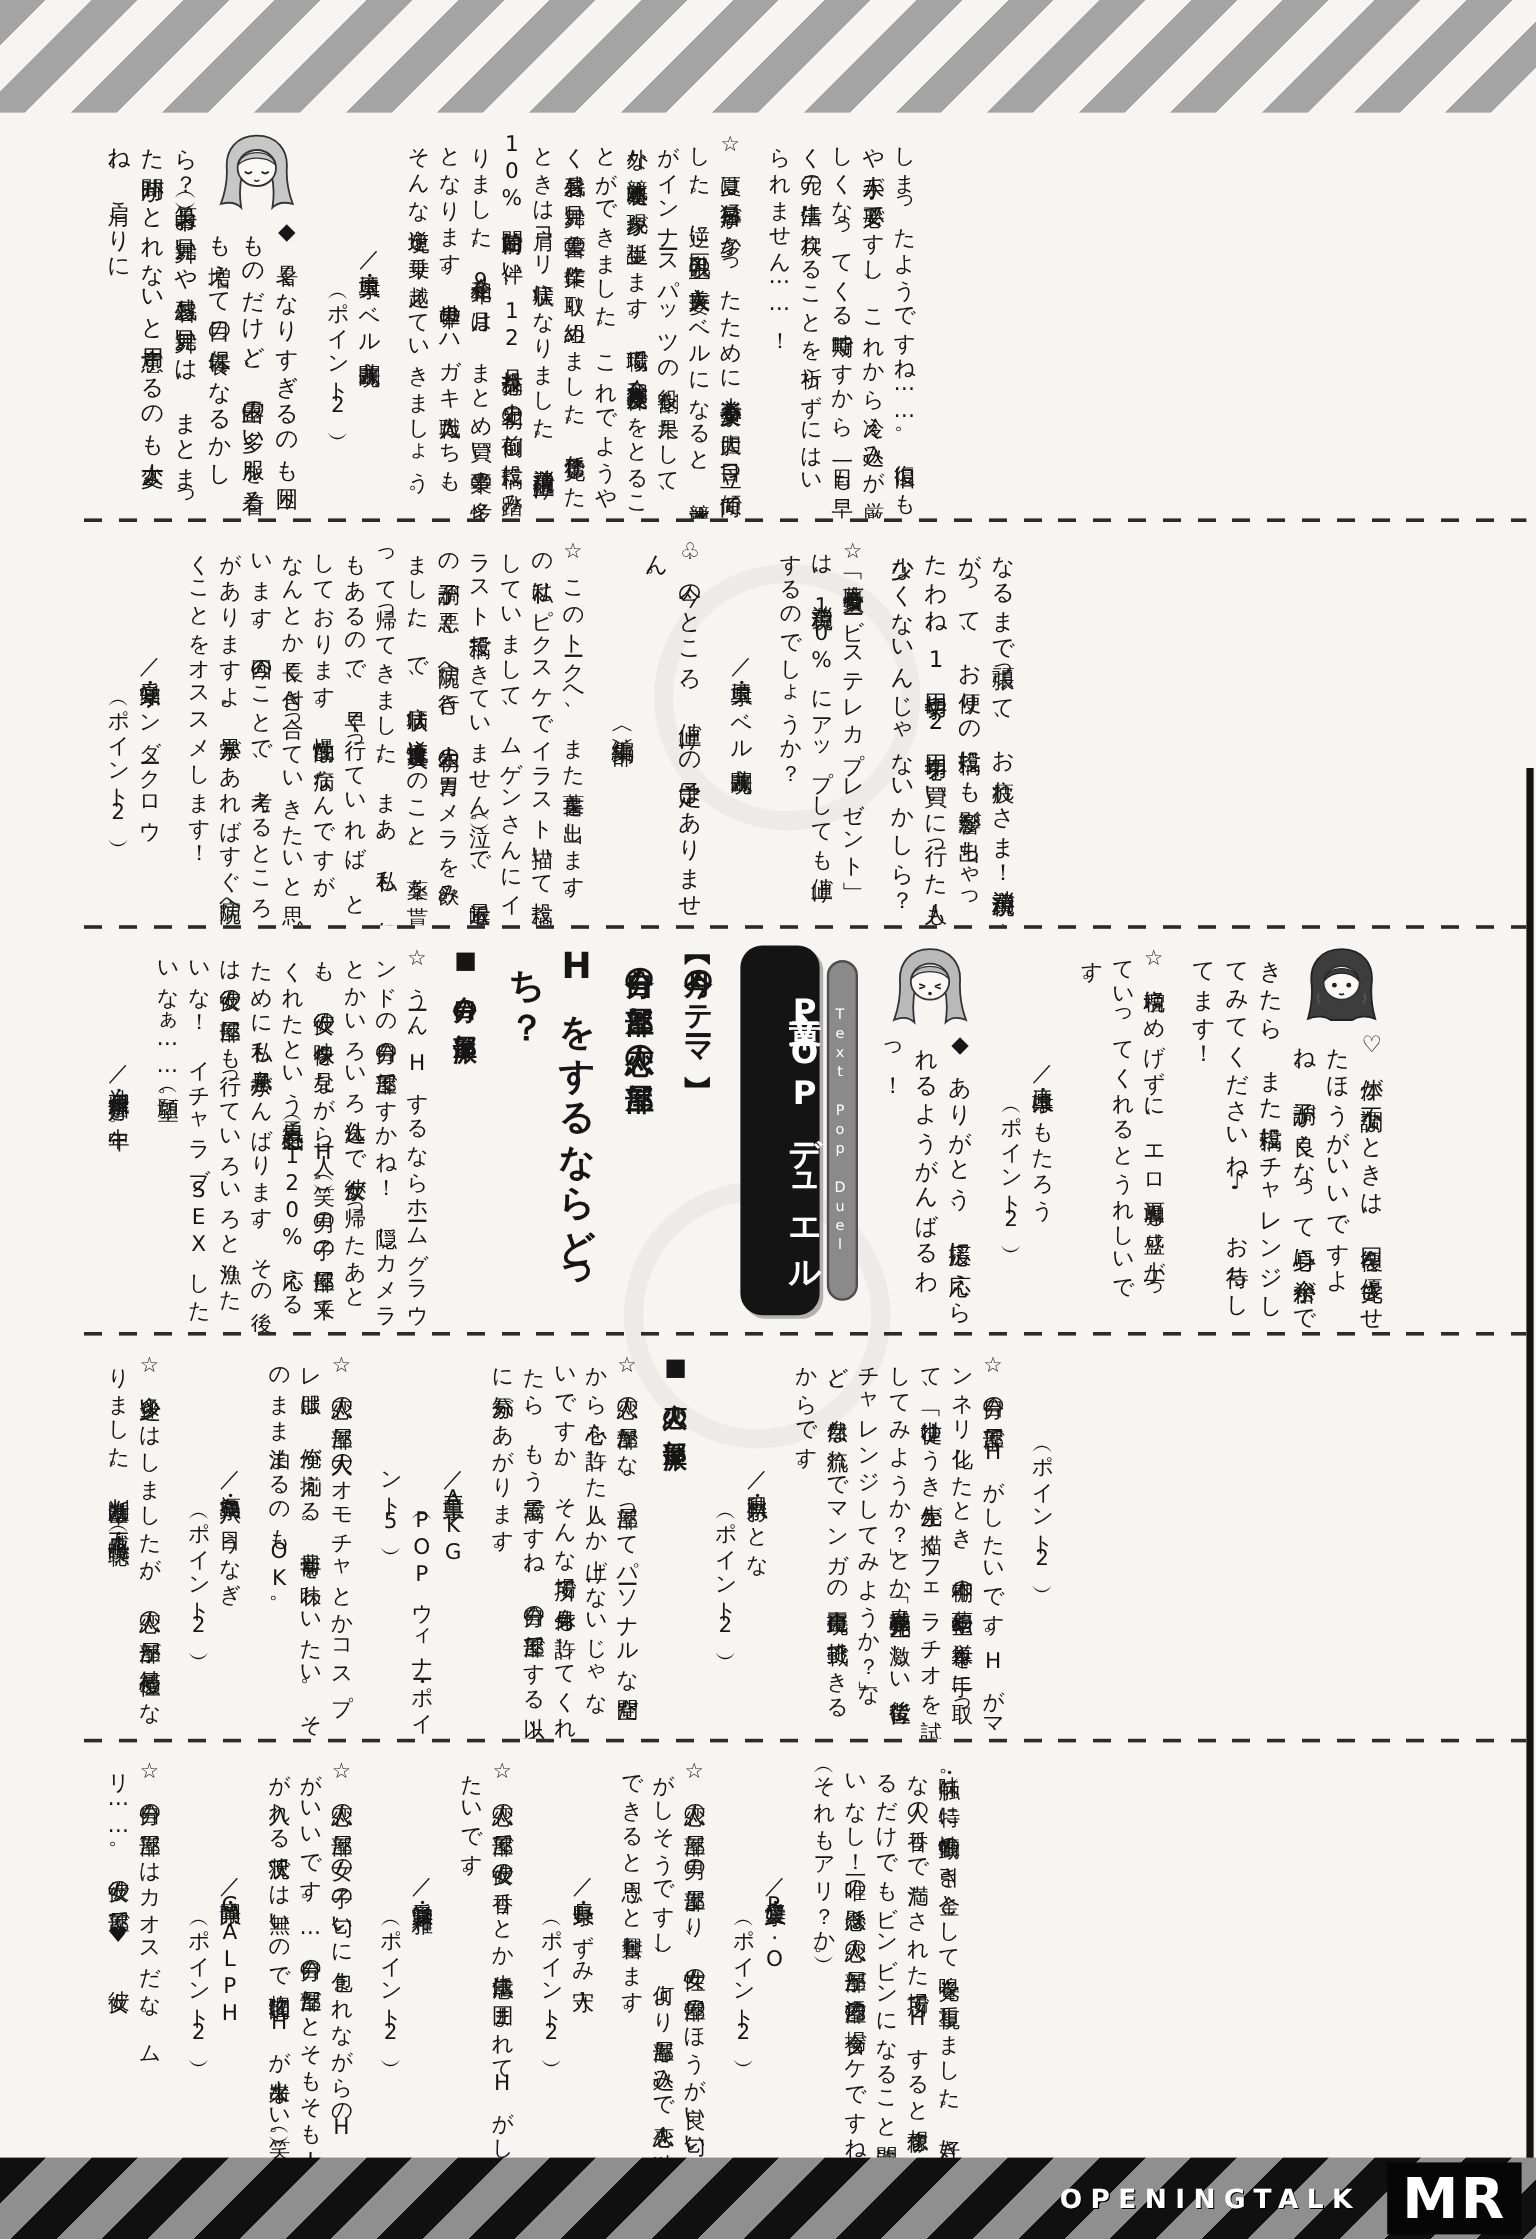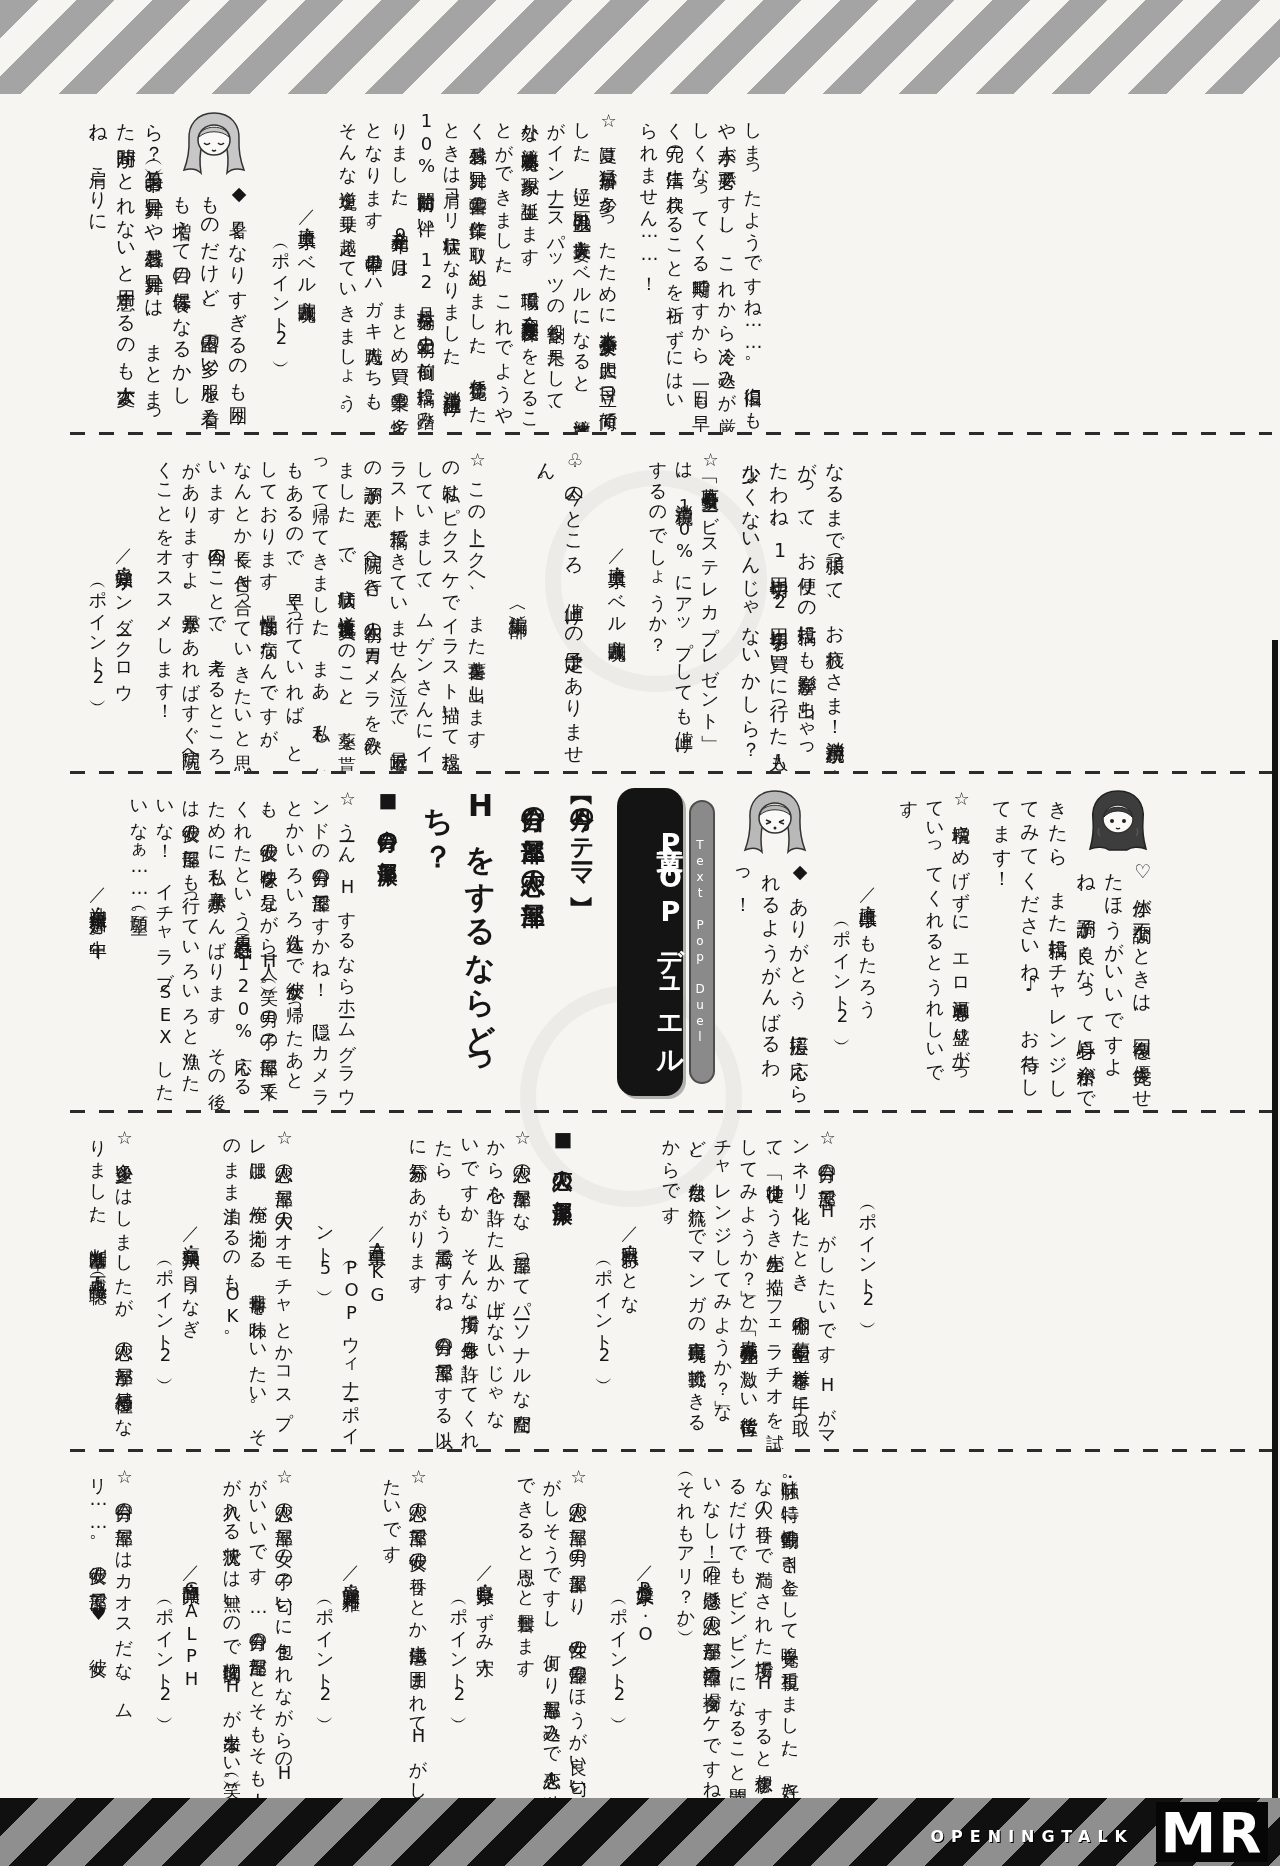--- a/index.html
+++ b/index.html
@@ -14,25 +14,25 @@
     position:absolute;top:0;left:0;right:0;height:94px;
     background:repeating-linear-gradient(135deg,#a4a4a4 0 27px,#f6f5f2 27px 54px);
     border-bottom:2px solid #f6f5f2;
   }
   .stripes-bottom{
     position:absolute;bottom:0;left:0;right:0;height:68px;
     background:repeating-linear-gradient(135deg,#101010 0 27px,#8f8f8f 27px 54px);
   }
   .footer-title{
     position:absolute;right:146px;bottom:20px;color:#fff;font-weight:bold;
-    font-size:16px;letter-spacing:7px;text-shadow:1px 1px 0 #000;
+    font-size:22px;letter-spacing:7px;text-shadow:1px 1px 0 #000;
   }
   .footer-logo{
     position:absolute;right:12px;bottom:4px;width:112px;height:60px;background:#060606;
-    color:#fff;font-weight:bold;font-size:56px;letter-spacing:2px;
+    color:#fff;font-weight:bold;font-size:47px;letter-spacing:2px;
     display:flex;align-items:center;justify-content:center;
   }
   
   .wm{position:absolute;border:16px solid rgba(60,60,60,0.05);border-radius:50%;}
   .wm1{left:545px;top:470px;width:190px;height:190px;}
   .wm2{left:520px;top:985px;width:190px;height:190px;}
   .edge-bar{position:absolute;right:2px;top:640px;width:6px;height:1160px;background:#121212;}
   
   .content{position:absolute;top:96px;left:70px;width:1202px;height:1706px;}
   .band{

